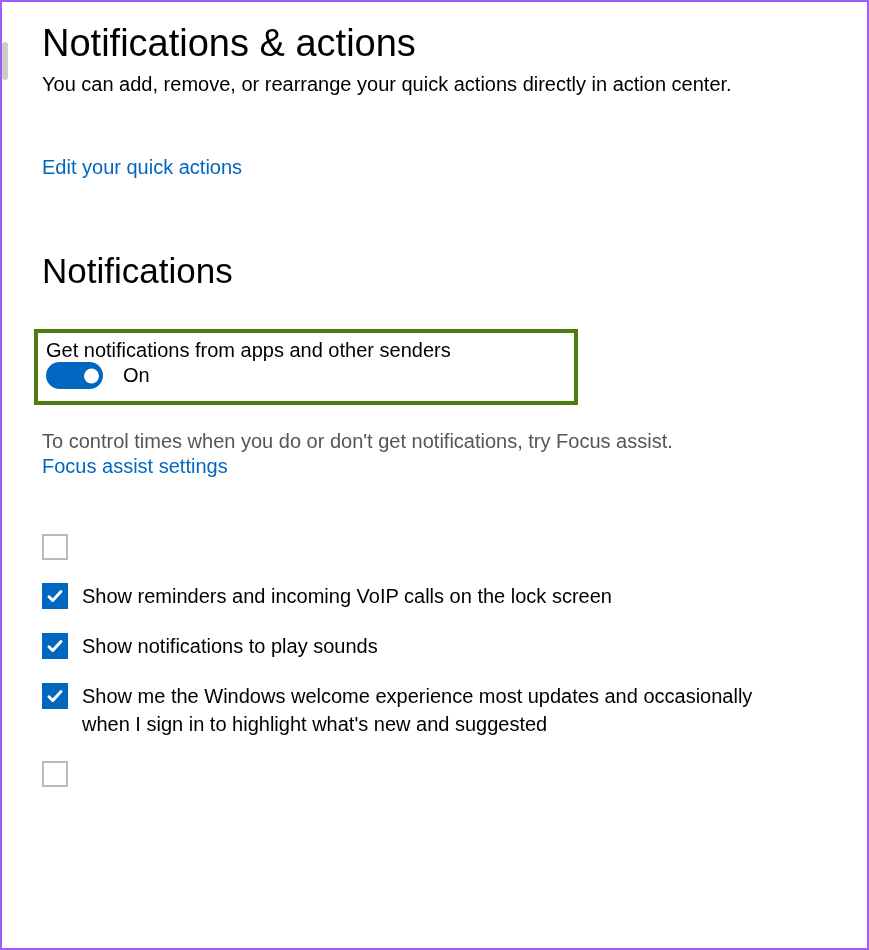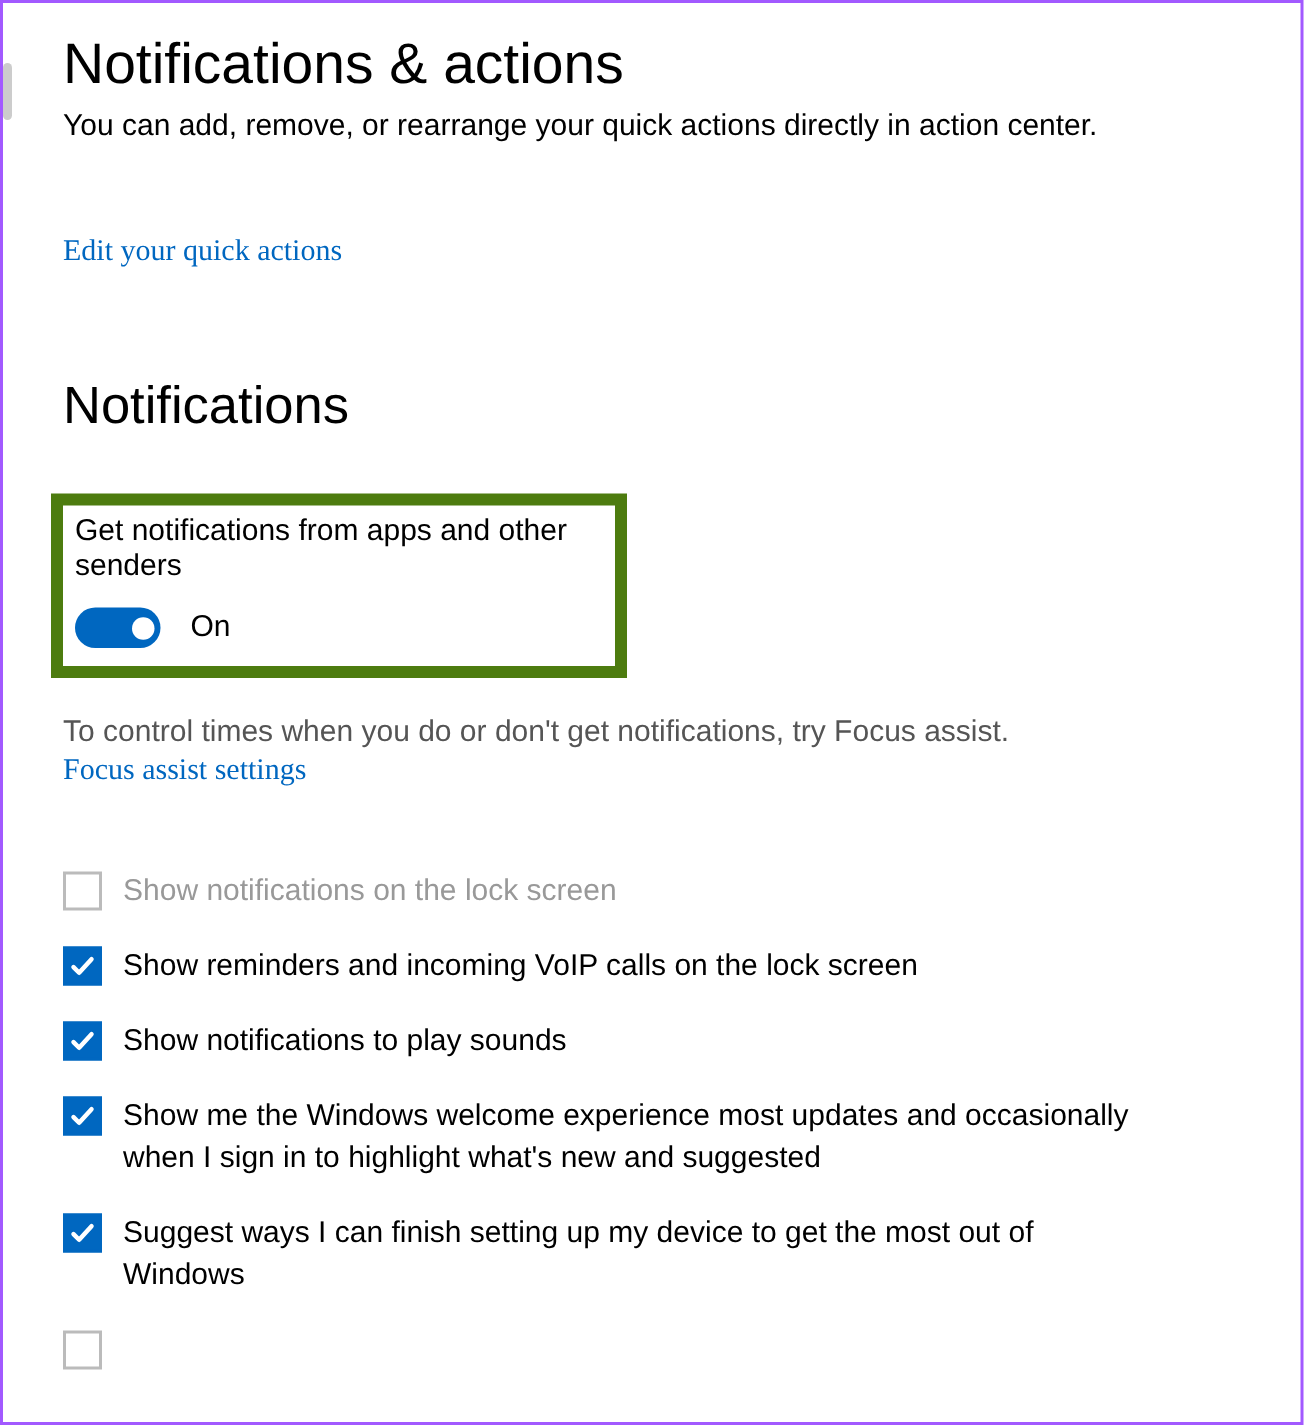--- a/index.html
+++ b/index.html
@@ -30,46 +30,45 @@
       font-size: 20px;
       font-weight: 400;
       line-height: 1.35;
       max-width: 700px;
     }
     .link {
       color: #0067c0;
       font-size: 20px;
       cursor: pointer;
       display: inline-block;
-      font-family: Liberation Serif, serif;
     }
     .link-edit {
       margin-top: 58px;
     }
     .section-heading {
       font-size: 35px;
       font-weight: 400;
       margin-top: 72px;
     }
     .highlight-box {
-      border: 8px solid #4d7c0f;
+      border: 4px solid #4d7c0f;
       padding: 6px 8px 12px 8px;
       margin-top: 38px;
       margin-left: -8px;
-      width: 384px;
+      width: 544px;
     }
     .toggle-label {
       font-size: 20px;
       font-weight: 400;
     }
     .toggle-row {
       display: flex;
       align-items: center;
       gap: 20px;
-      margin-top: 16px;
+      margin-top: 0;
     }
     .toggle {
       width: 57px;
       height: 27px;
       border-radius: 14px;
       background: #0067c0;
       position: relative;
       cursor: pointer;
     }
     .toggle-knob {
@@ -174,21 +173,20 @@
       <span class="toggle-state">On</span>
     </div>
   </div>
 
   <p class="focus-text">To control times when you do or don't get notifications, try Focus assist.</p>
   <a class="link link-focus">Focus assist settings</a>
 
   <div class="checkbox-list">
       <div class="checkbox-row disabled">
         <div class="checkbox"></div>
-        <span class="checkbox-label">Show notifications on the lock screen</span>
       </div>
       <div class="checkbox-row">
         <div class="checkbox checked">
           <svg viewBox="0 0 24 24" fill="none" stroke="#fff" stroke-width="4" stroke-linecap="round" stroke-linejoin="round">
             <polyline points="4 13 9 18 20 6"></polyline>
           </svg>
         </div>
         <span class="checkbox-label">Show reminders and incoming VoIP calls on the lock screen</span>
       </div>
       <div class="checkbox-row">
@@ -200,28 +198,20 @@
         <span class="checkbox-label">Show notifications to play sounds</span>
       </div>
       <div class="checkbox-row">
         <div class="checkbox checked">
           <svg viewBox="0 0 24 24" fill="none" stroke="#fff" stroke-width="4" stroke-linecap="round" stroke-linejoin="round">
             <polyline points="4 13 9 18 20 6"></polyline>
           </svg>
         </div>
         <span class="checkbox-label">Show me the Windows welcome experience most updates and occasionally when I sign in to highlight what's new and suggested</span>
       </div>
-      <div class="checkbox-row">
-        <div class="checkbox checked">
-          <svg viewBox="0 0 24 24" fill="none" stroke="#fff" stroke-width="4" stroke-linecap="round" stroke-linejoin="round">
-            <polyline points="4 13 9 18 20 6"></polyline>
-          </svg>
-        </div>
-        <span class="checkbox-label">Suggest ways I can finish setting up my device to get the most out of Windows</span>
-      </div>
       <div class="checkbox-row disabled">
         <div class="checkbox"></div>
       </div>
     </div>
 
   
 
 </div>
 
 </body></html>

